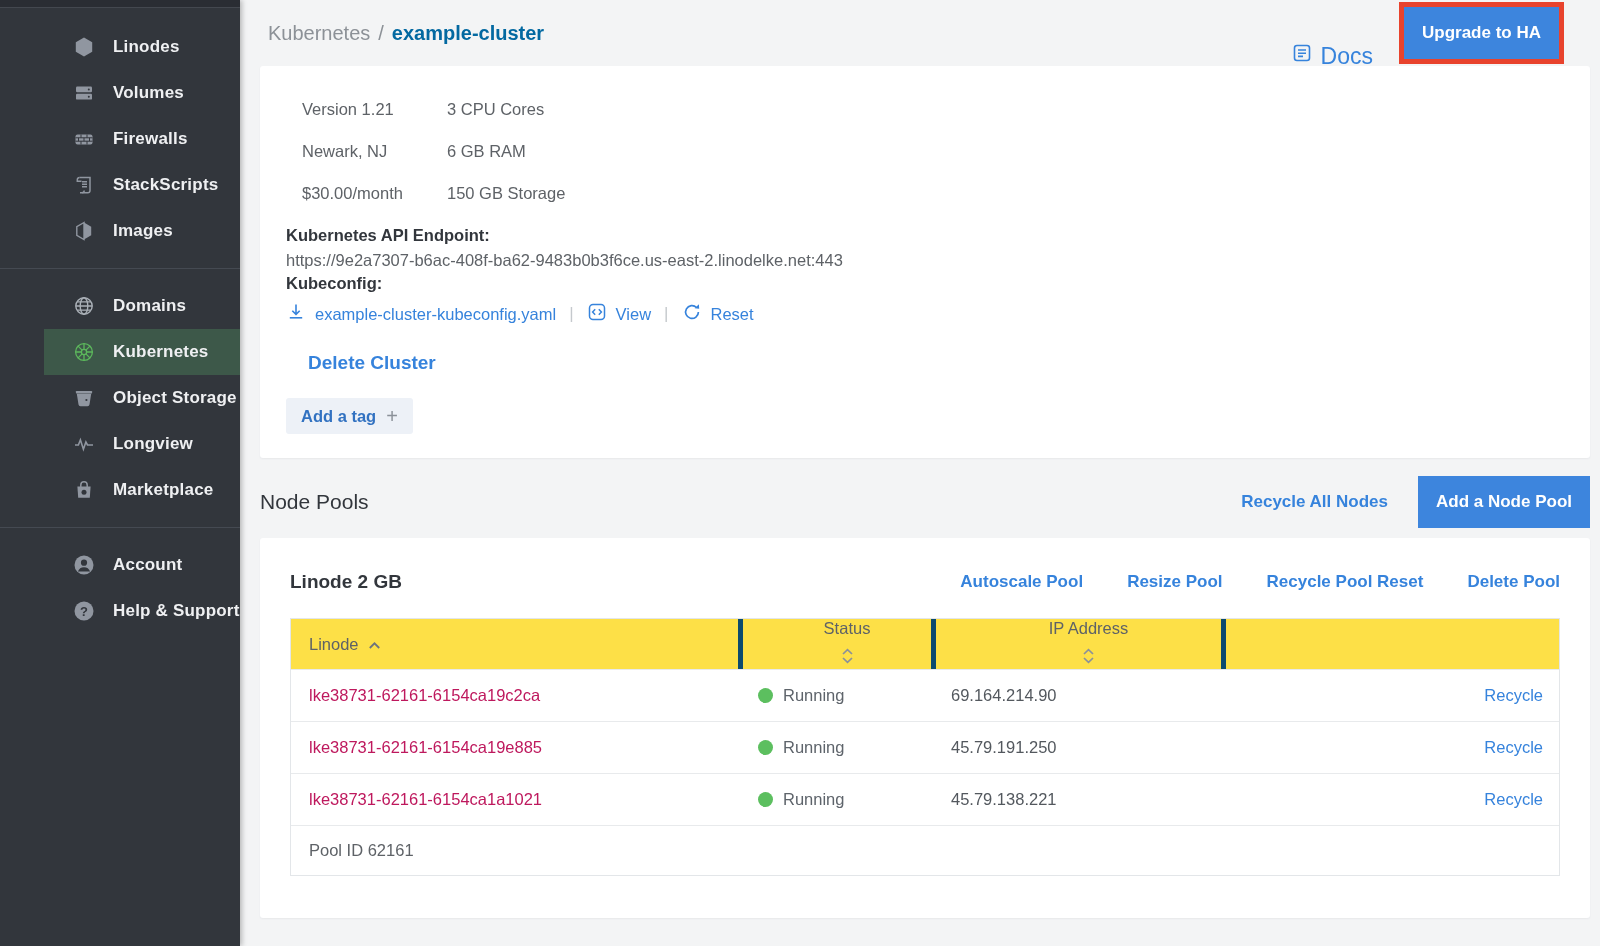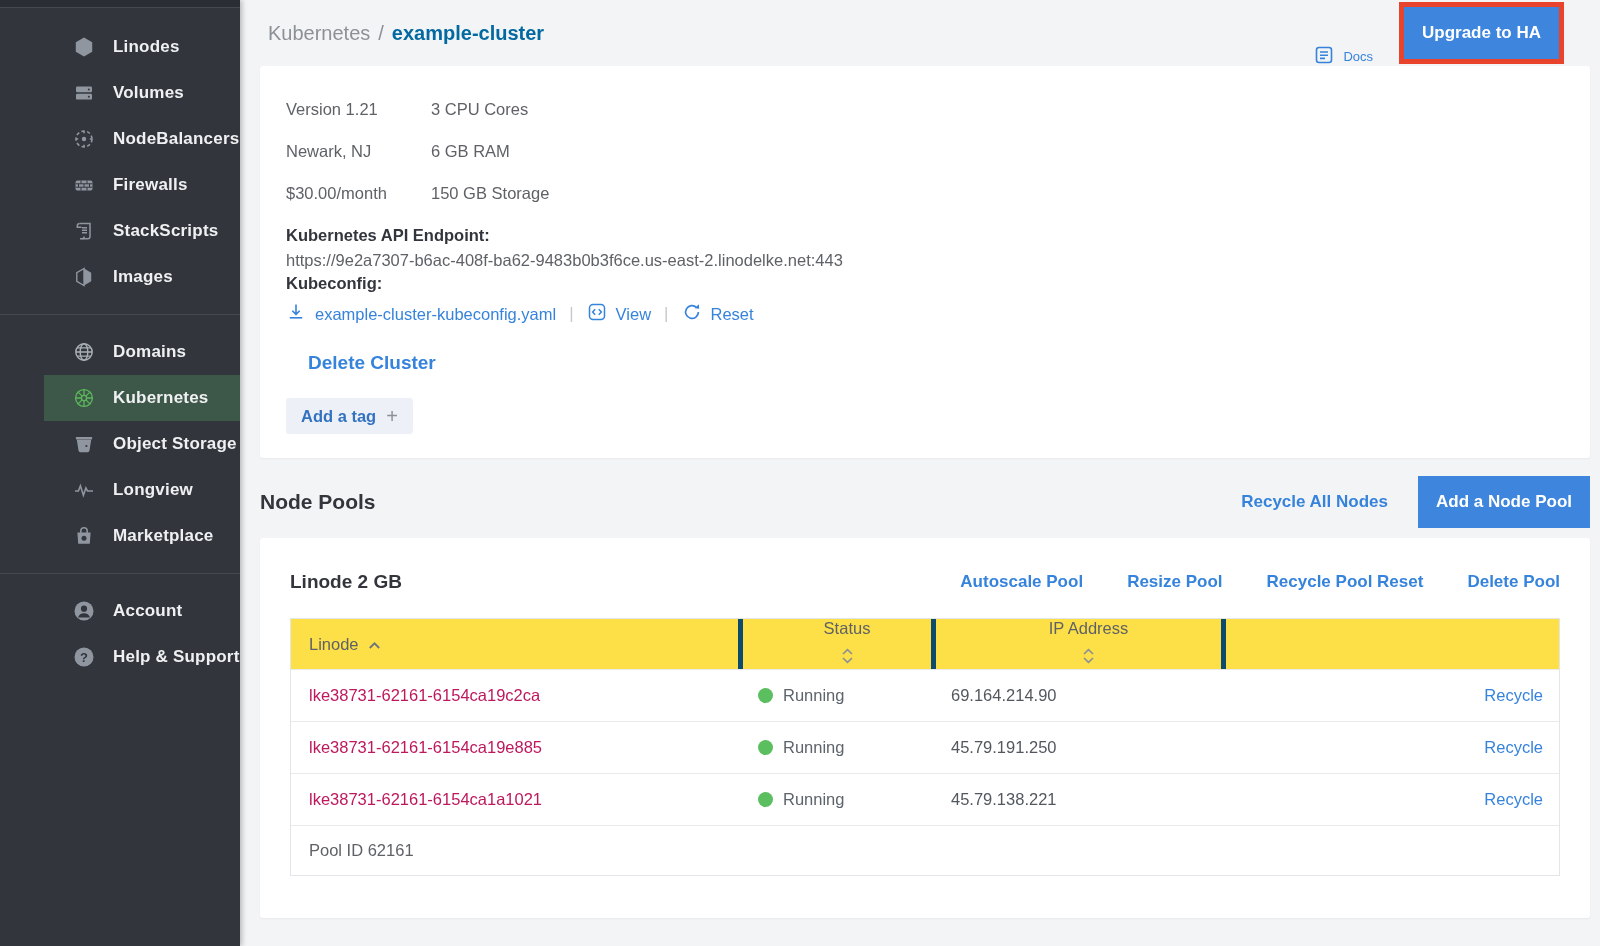--- a/index.html
+++ b/index.html
@@ -19,49 +19,49 @@
 
   
   .main { position:absolute; left:240px; top:0; width:1360px; height:946px; }
 
   .topbar { height:66px; display:flex; align-items:center; padding:0 36px 0 28px; }
   .breadcrumb { font-size:20px; display:flex; align-items:baseline; gap:8px; }
   .crumb-section { color:#8c9197; }
   .crumb-sep { color:#8c9197; }
   .crumb-current { color:#0369a1; font-weight:bold; }
   .topbar-right { margin-left:auto; display:flex; align-items:center; }
-  .docs-link { display:flex; align-items:center; gap:8px; color:#3683dc; font-size:13px; cursor:pointer; margin-right:26px;margin-top:46px; }
+  .docs-link { display:flex; align-items:center; gap:8px; color:#3683dc; font-size:23px; cursor:pointer; margin-right:26px;margin-top:46px; }
   .upgrade-wrap { border:5px solid #e8432d; }
   .btn-primary { background:#3d85dd; color:#ffffff; font-weight:bold; font-size:17px;
                  border:none; height:52px; padding:0 18px; cursor:pointer;
                  font-family:"Liberation Sans", sans-serif; }
 
   .card { background:#ffffff; border-radius:3px; margin:0 10px 0 20px;
           box-shadow:0 1px 2px rgba(50,54,60,.06); }
 
   
   .summary-card { padding:22px 26px 24px; }
   .spec-grid { display:grid; grid-template-columns:145px auto; }
-  .spec-cell { font-size:16.5px; color:#5e6267; line-height:42px; }
+  .spec-cell { font-size:16.5px; color:#5e6267; line-height:42px;margin-left:16px; }
   .block-label { font-size:16.5px; font-weight:bold; color:#32363c; }
   .endpoint-label { margin-top:12px; }
   .endpoint-url { margin-top:6px; font-size:16.5px; color:#5e6267; }
   .kubeconfig-label { margin-top:4px; }
   .kubeconfig-row { margin-top:9px; display:flex; align-items:center; font-size:16.5px; }
   .kc-link { color:#3683dc; cursor:pointer; display:flex; align-items:center; gap:9px; }
   .kc-sep { color:#c5c9cd; margin:0 13px; font-size:17px; }
   .delete-cluster { margin-top:26px; margin-left:22px; color:#3683dc; font-size:19px; font-weight:bold; cursor:pointer; display:inline-block; }
   .add-tag-pill { margin-top:24px; display:inline-flex; align-items:center; gap:10px;
                   background:#edf1f7; border-radius:3px; height:36px; padding:0 15px; cursor:pointer; }
   .add-tag-pill .tag-label { color:#3272c1; font-size:16.5px; font-weight:bold; }
   .add-tag-pill .plus { color:#8b9199; font-size:20px; line-height:1; }
 
   
   .pools-header { display:flex; align-items:center; margin:20px 10px 12px 20px; height:48px; }
-  .pools-title { font-size:21px; font-weight:bold; color:#32363c; }
+  .pools-title { font-size:21px; font-weight:normal; color:#32363c; }
   .pools-header .actions { margin-left:auto; display:flex; align-items:center; gap:30px; }
   .link-bold { color:#3683dc; font-size:17px; font-weight:bold; cursor:pointer; white-space:nowrap; }
 
   
   .pool-card { padding:22px 30px 30px; min-height:380px; }
   .pool-head { display:flex; align-items:center; height:44px; }
   .pool-name { font-size:19px; font-weight:bold; color:#32363c; }
   .pool-head .pool-actions { margin-left:auto; display:flex; gap:44px; }
 
   .ptable { margin-top:14px; border:1px solid #e3e6e9; }
@@ -104,30 +104,20 @@
         <svg width="22" height="22" viewBox="0 0 22 22">
             <rect x="3" y="4.5" width="16" height="5.8" rx="1.2" fill="#9096a0"></rect>
             <rect x="3" y="11.8" width="16" height="5.8" rx="1.2" fill="#9096a0"></rect>
             <circle cx="15.8" cy="7.4" r="1" fill="#32363c"></circle>
             <circle cx="15.8" cy="14.7" r="1" fill="#32363c"></circle>
           </svg>
       </span>
       <span class="slabel">Volumes</span>
     </div>
 
-    <div class="side-item">
-      <span class="sicon">
-        <svg width="22" height="22" viewBox="0 0 22 22" fill="none" stroke="#9096a0" stroke-width="1.6">
-            <circle cx="11" cy="11" r="8" stroke-dasharray="3.4 2.4"></circle>
-            <circle cx="11" cy="11" r="2.2" fill="#9096a0" stroke="none"></circle>
-            <path d="M11 5.2V3M11 16.8V19M5.2 11H3M16.8 11H19"></path>
-          </svg>
-      </span>
-      <span class="slabel">NodeBalancers</span>
-    </div>
 
     <div class="side-item">
       <span class="sicon">
         <svg width="22" height="22" viewBox="0 0 22 22">
             <rect x="2.5" y="6.5" width="17" height="10" rx="2" fill="#9096a0"></rect>
             <path d="M2.5 9.8h17M2.5 13.2h17M8 6.5v3.3M14 6.5v3.3M5.5 9.8v3.4M11 9.8v3.4M16.5 9.8v3.4M8 13.2v3.3M14 13.2v3.3" stroke="#32363c" stroke-width="1" fill="none"></path>
           </svg>
       </span>
       <span class="slabel">Firewalls</span>
     </div>

